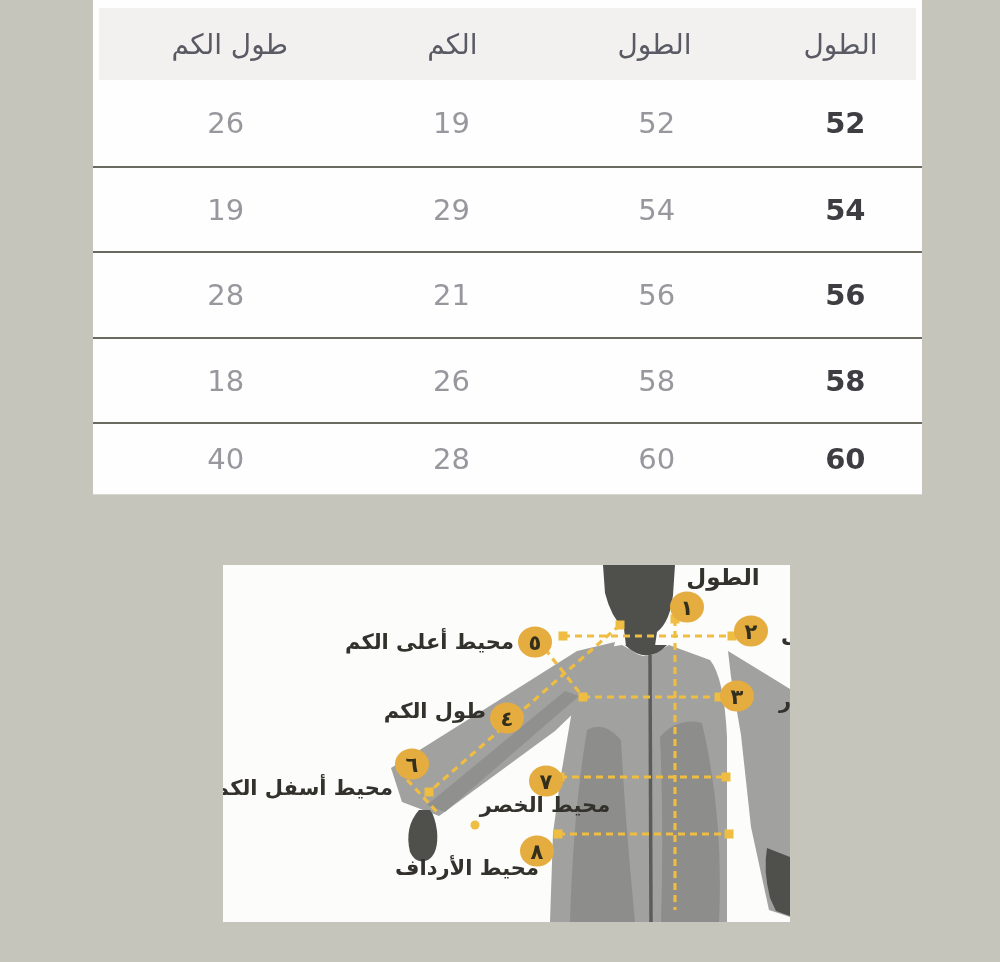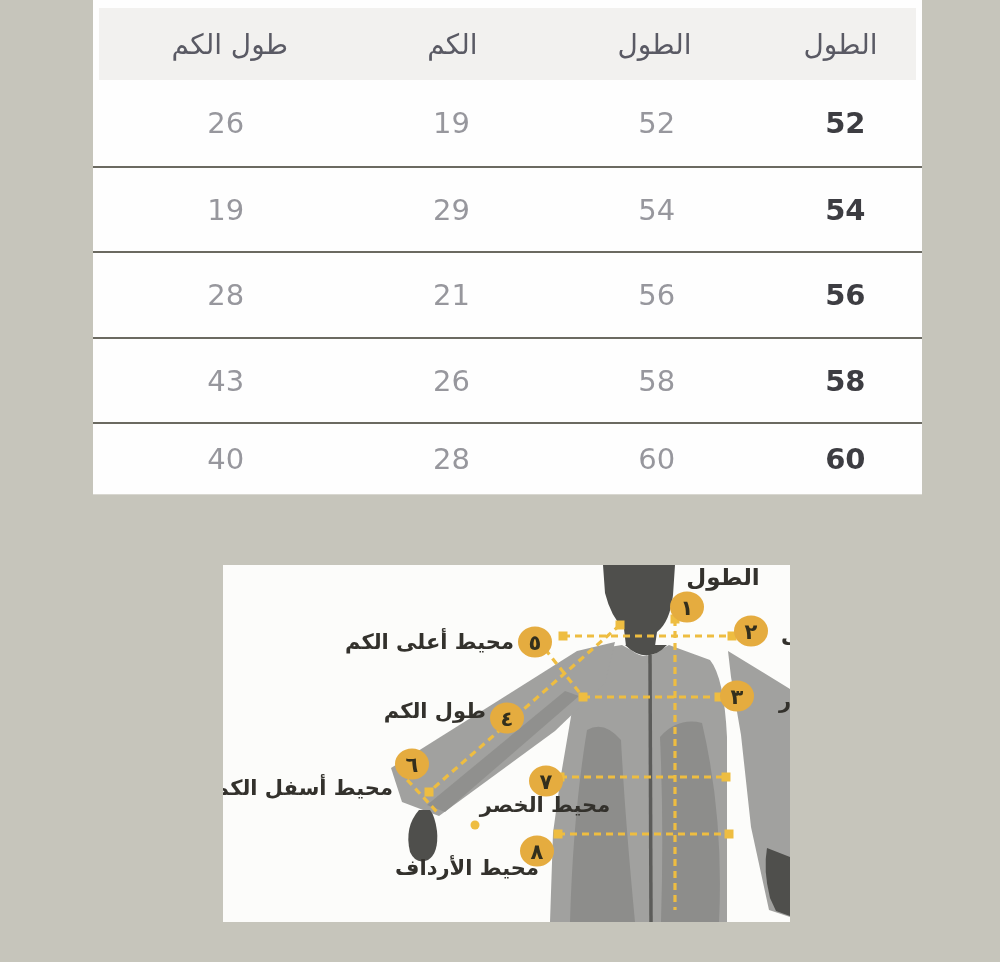--- a/index.html
+++ b/index.html
@@ -72,21 +72,21 @@
     <div class="trow r3">
       <div class="size">56</div>
       <div>56</div>
       <div>21</div>
       <div>28</div>
     </div>
     <div class="trow r4">
       <div class="size">58</div>
       <div>58</div>
       <div>26</div>
-      <div>43</div>
+      <div>18</div>
     </div>
     <div class="trow r5">
       <div class="size">60</div>
       <div>60</div>
       <div>28</div>
       <div>40</div>
     </div>
   </section>
 
   <figure class="diagram">

